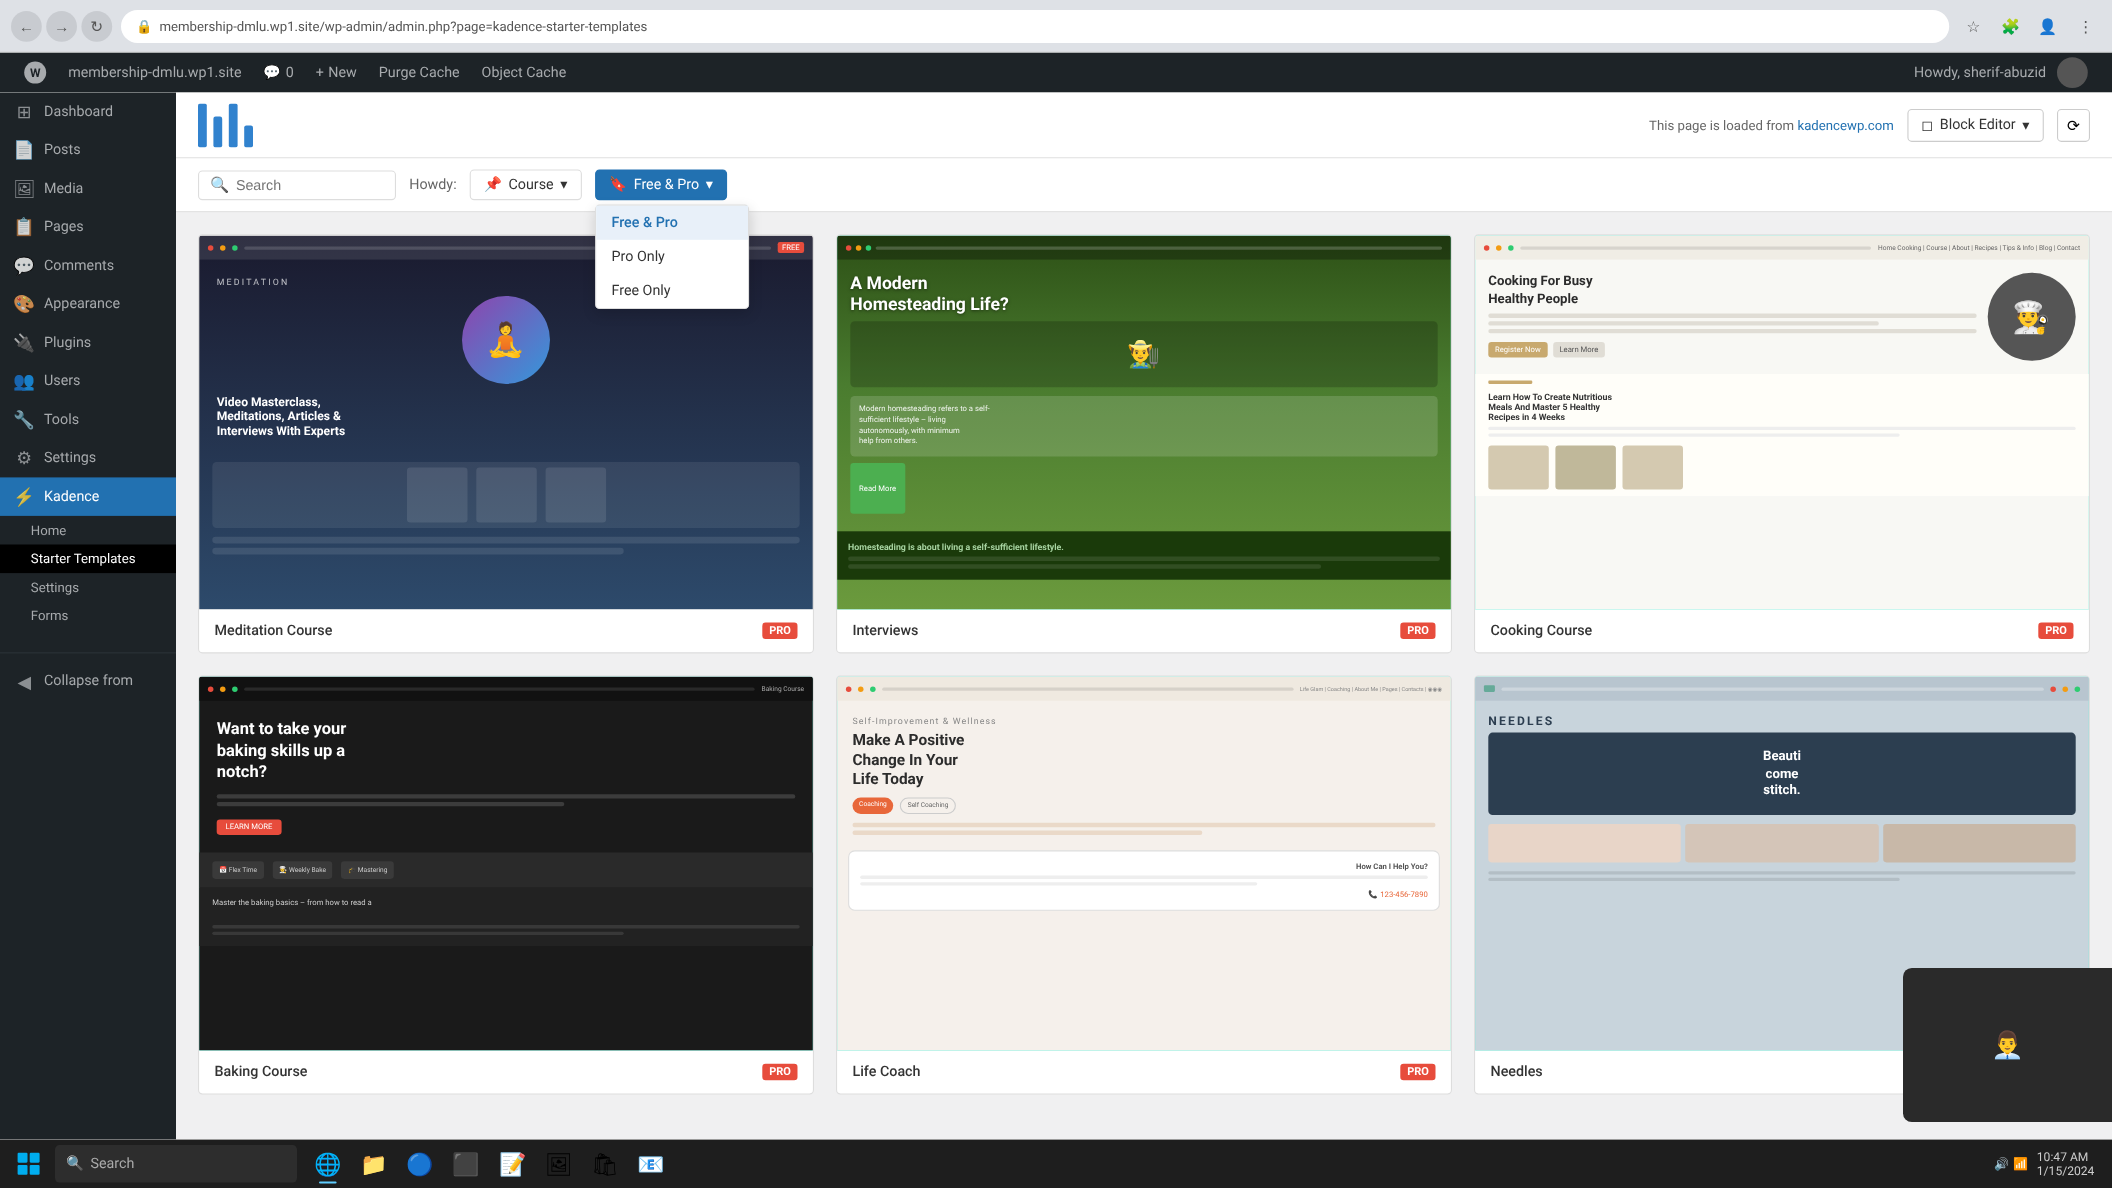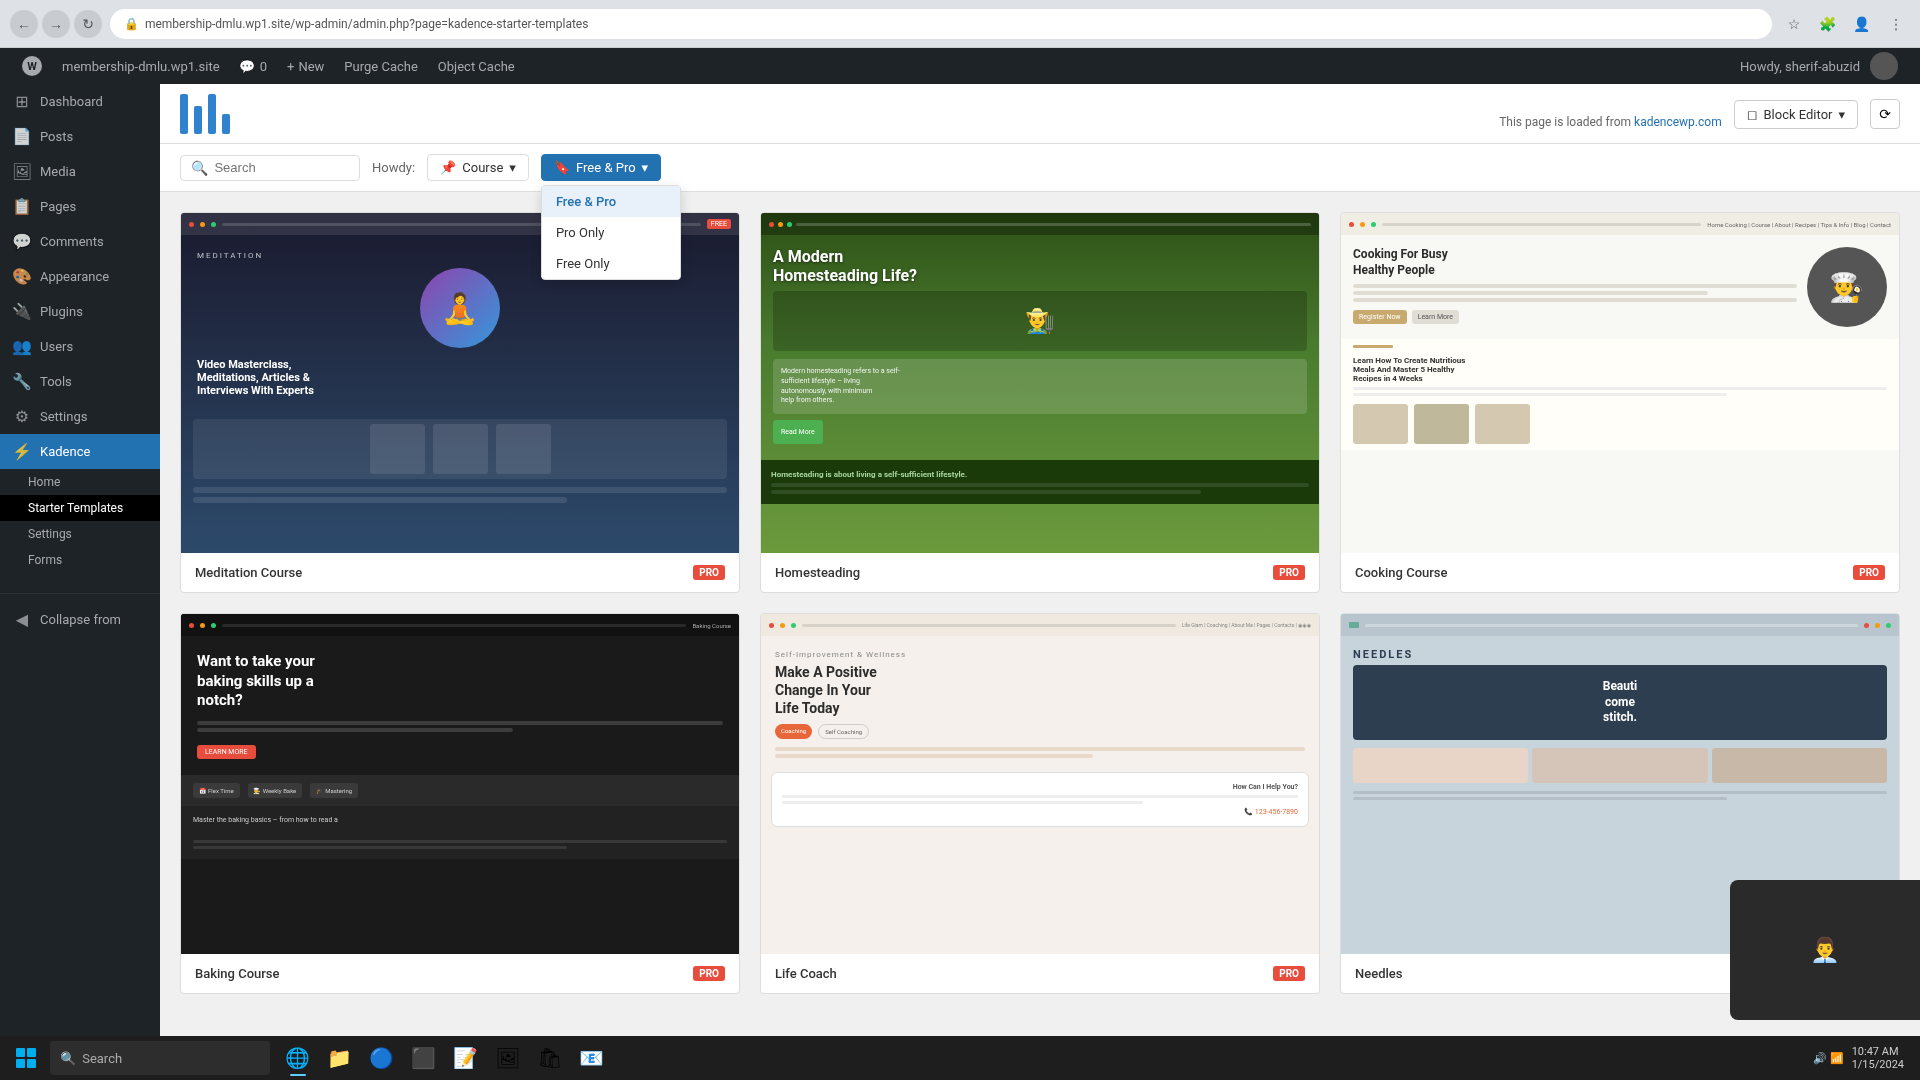--- a/index.html
+++ b/index.html
@@ -33,21 +33,21 @@
     .sidebar-sub-item.active { color: white; background: #000000; }
     .sidebar-icon { font-size: 16px; opacity: 0.8; width: 20px; text-align: center; }
 
     
     .content-area { flex: 1; display: flex; flex-direction: column; overflow: hidden; background: #f0f0f1; }
 
     
     .top-header { background: white; border-bottom: 1px solid #ddd; padding: 0 20px; height: 60px; display: flex; align-items: center; justify-content: space-between; flex-shrink: 0; }
     .logo-area { display: flex; align-items: center; gap: 10px; }
     .kadence-logo { width: 50px; height: 40px; }
-    .header-right { display: flex; align-items: flex-end; gap: 12px; }
+    .header-right { display: flex; align-items: center; gap: 12px; }
     .block-editor-btn { background: white; border: 1px solid #ccc; padding: 6px 12px; border-radius: 4px; cursor: pointer; display: flex; align-items: center; gap: 6px; font-size: 13px; color: #333; }
     .page-info { font-size: 12px; color: #666; }
     .kadence-link { color: #2271b1; text-decoration: none; }
     .refresh-btn { width: 30px; height: 30px; border: 1px solid #ccc; border-radius: 4px; background: white; cursor: pointer; display: flex; align-items: center; justify-content: center; font-size: 14px; }
 
     
     .filter-bar { background: white; border-bottom: 1px solid #ddd; padding: 10px 20px; display: flex; align-items: center; gap: 12px; flex-shrink: 0; }
     .search-box { display: flex; align-items: center; border: 1px solid #ddd; border-radius: 4px; padding: 4px 10px; gap: 6px; background: white; width: 180px; }
     .search-input { border: none; outline: none; font-size: 13px; color: #333; width: 100%; }
     .search-icon { color: #999; font-size: 14px; }
@@ -316,31 +316,31 @@
                 <div style="height:3px;flex:1;background:rgba(255,255,255,0.2);border-radius:2px;"></div>
               </div>
               <div style="padding: 12px; color: white; position: relative;">
                 <div style="font-size:16px;font-weight:bold;margin-bottom:6px;text-shadow:0 1px 3px rgba(0,0,0,0.5);">A Modern<br>Homesteading Life?</div>
                 <div style="height:60px;background:rgba(0,0,0,0.2);border-radius:4px;margin-bottom:8px;overflow:hidden;display:flex;align-items:center;justify-content:center;">
                   <span style="font-size:24px;">👨‍🌾</span>
                 </div>
                 <div style="background:rgba(255,255,255,0.15);border-radius:4px;padding:8px;font-size:7px;color:rgba(255,255,255,0.9);line-height:1.4;margin-bottom:6px;">
                   Modern homesteading refers to a self-<br>sufficient lifestyle – living<br>autonomously, with minimum<br>help from others.
                 </div>
-                <div style="background:#4caf50;color:white;font-size:7px;padding:8px 8px;border-radius:3px;display:inline-block;">Read More</div>
+                <div style="background:#4caf50;color:white;font-size:7px;padding:19px 8px;border-radius:3px;display:inline-block;">Read More</div>
               </div>
               <div style="background:#1a3a0a;padding:10px;margin-top:4px;">
                 <div style="font-size:8px;color:#a8d5a2;font-weight:bold;margin-bottom:4px;">Homesteading is about living a self-sufficient lifestyle.</div>
                 <div style="height:4px;background:rgba(255,255,255,0.1);border-radius:2px;margin-bottom:3px;"></div>
                 <div style="height:4px;background:rgba(255,255,255,0.1);border-radius:2px;width:80%;"></div>
               </div>
             </div>
           </div>
           <div class="template-footer">
-            <span class="template-name">Homesteading</span>
+            <span class="template-name">Interviews</span>
             <span class="pro-badge">PRO</span>
           </div>
         </div>
 
         <div class="template-card">
           <div class="template-preview">
             <div class="preview-inner" style="background: #f8f8f4;">
               <div style="background: #f0ede5; height: 22px; display: flex; align-items: center; padding: 0 8px; gap: 6px;">
                 <div style="width:5px;height:5px;border-radius:50%;background:#e74c3c;"></div>
                 <div style="width:5px;height:5px;border-radius:50%;background:#f39c12;"></div>

